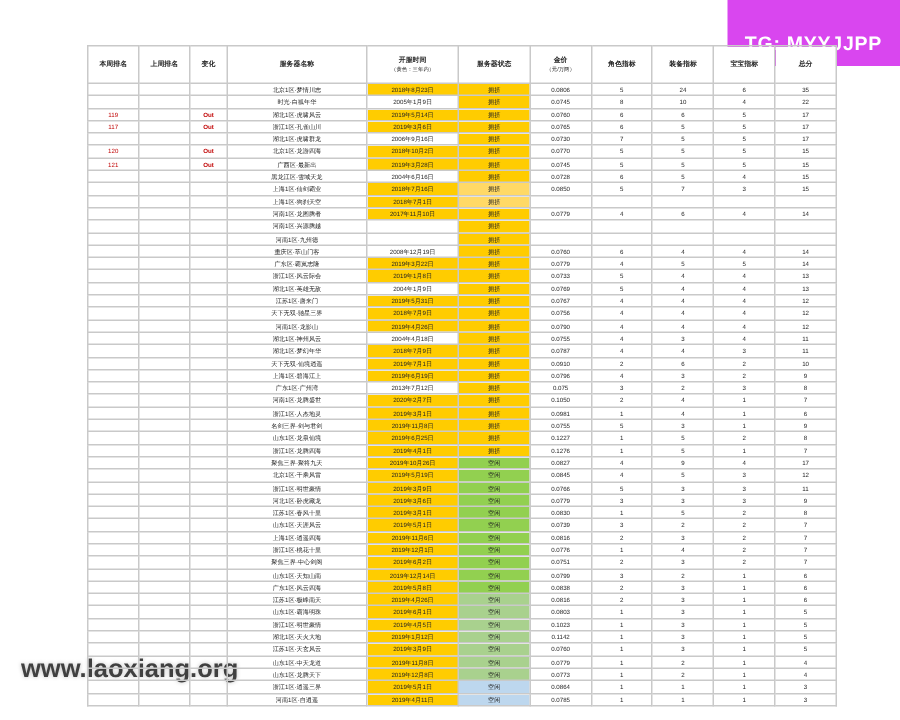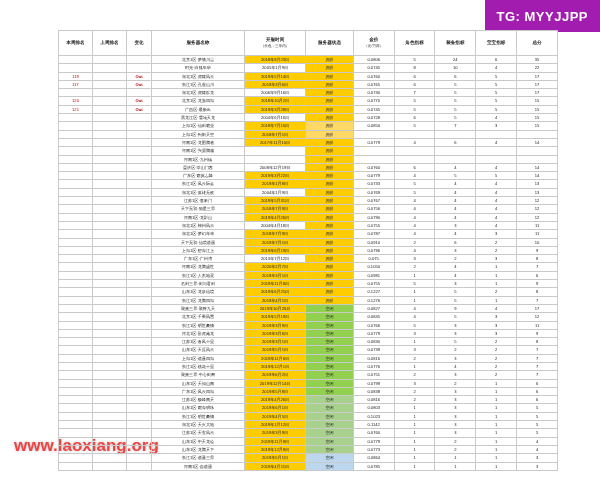--- a/index.html
+++ b/index.html
@@ -5,28 +5,28 @@
   html,body{margin:0;padding:0;}
   body{
     width:600px;height:480px;
     background:#ffffff;
     font-family:"Liberation Sans", sans-serif;
     position:relative;
     overflow:hidden;
   }
   .tg-badge{
     position:absolute;top:0;right:0;
-    background:#a21caf;color:#fff;
+    background:#d946ef;color:#fff;
     font-size:13px;font-weight:bold;
-    padding:9px 12px 8px 12px;
+    padding:21px 12px 8px 12px;
     letter-spacing:.5px;
   }
   .wm{
     position:absolute;left:14px;bottom:24px;
-    color:#ef4444;font-size:17px;font-weight:bold;
+    color:#404040;font-size:17px;font-weight:bold;
     text-shadow:0 0 3px rgba(0,0,0,.25);
   }
   .sheet{
     position:absolute;
     left:58px;top:30px;
     width:500px;
   }
   table{
     border-collapse:collapse;
     table-layout:fixed;

